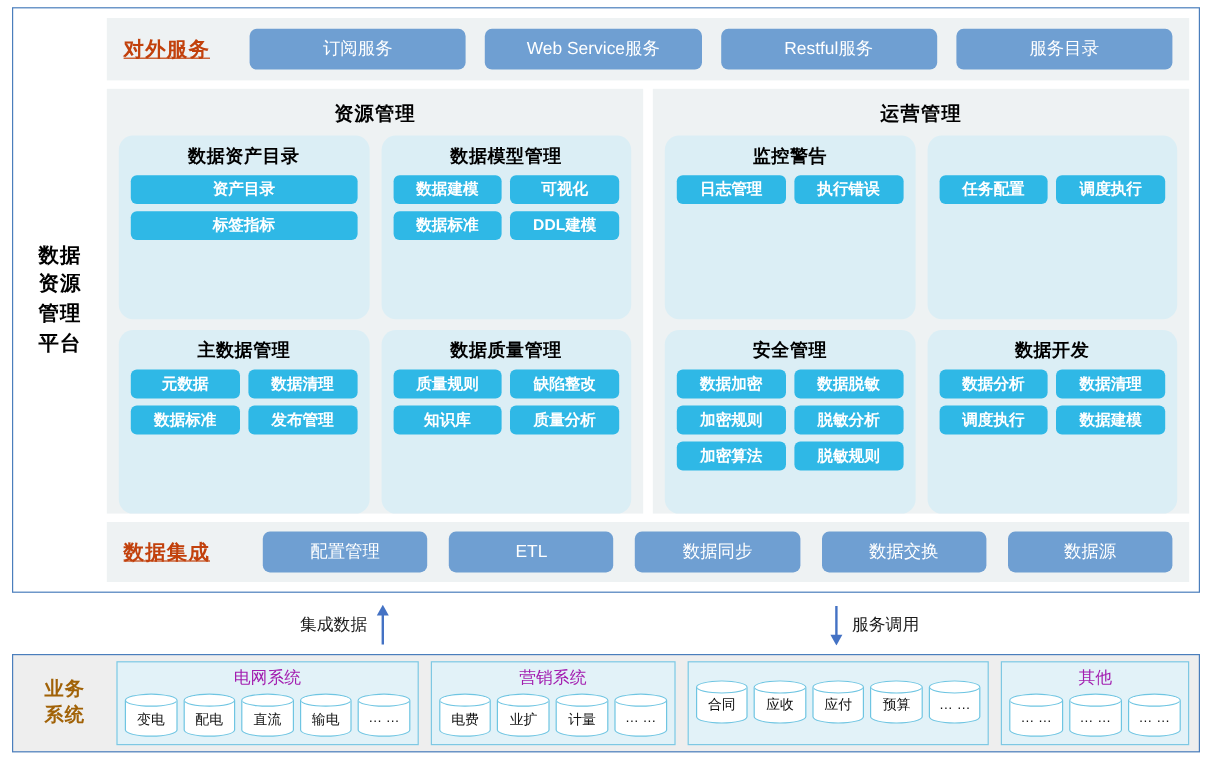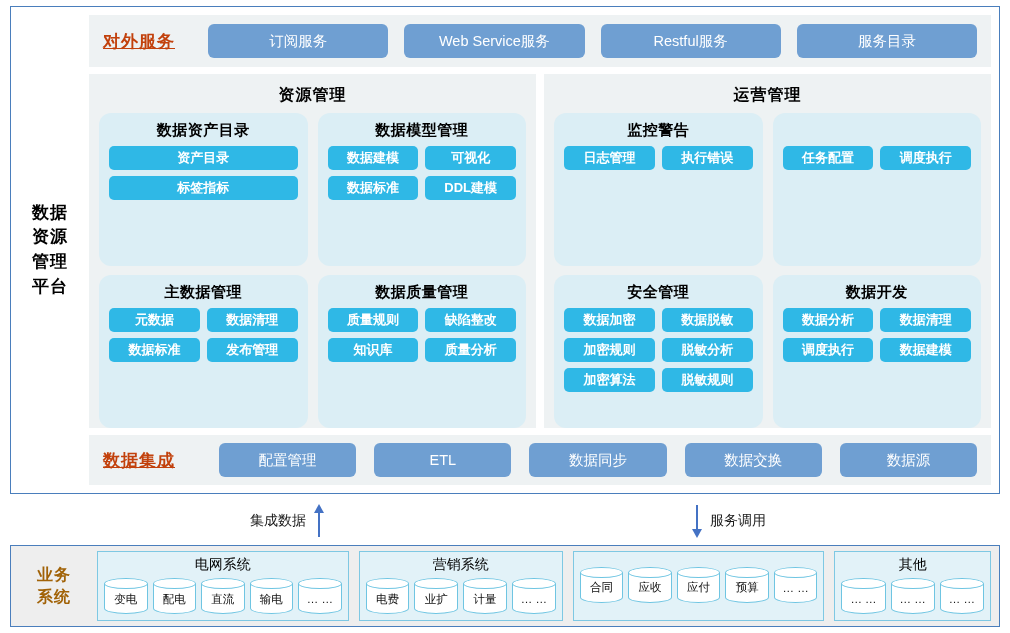--- a/index.html
+++ b/index.html
@@ -94,21 +94,21 @@
   }
   .biz-label{
     width:70px;flex:0 0 70px;text-align:center;font-weight:bold;font-size:16px;
     line-height:1.35;color:#a16207;letter-spacing:1px;
   }
   .biz-groups{flex:1;display:flex;gap:10px;height:100%;}
   .biz-group{
     border:1.2px solid #7ec8e3;background:#e2f2f8;box-sizing:border-box;
     display:flex;flex-direction:column;padding:2px 6px 5px;min-width:0;
   }
-  .biz-group-title{text-align:center;font-size:14px;color:#000000;padding:2px 0 3px;}
+  .biz-group-title{text-align:center;font-size:14px;color:#a21caf;padding:2px 0 3px;}
   .cyls{display:flex;gap:5px;flex:1;align-items:center;}
   .cyl{
     position:relative;flex:1;min-width:0;height:34px;
     background:#ffffff;border:1.1px solid #6fc5e2;
     border-radius:50%/16% 16% 16% 16%;
     display:flex;align-items:center;justify-content:center;
     font-size:11.5px;color:#111;white-space:nowrap;overflow:hidden;
   }
   .cyl::before{
     content:"";position:absolute;left:-1px;right:-1px;top:-1px;height:11px;

